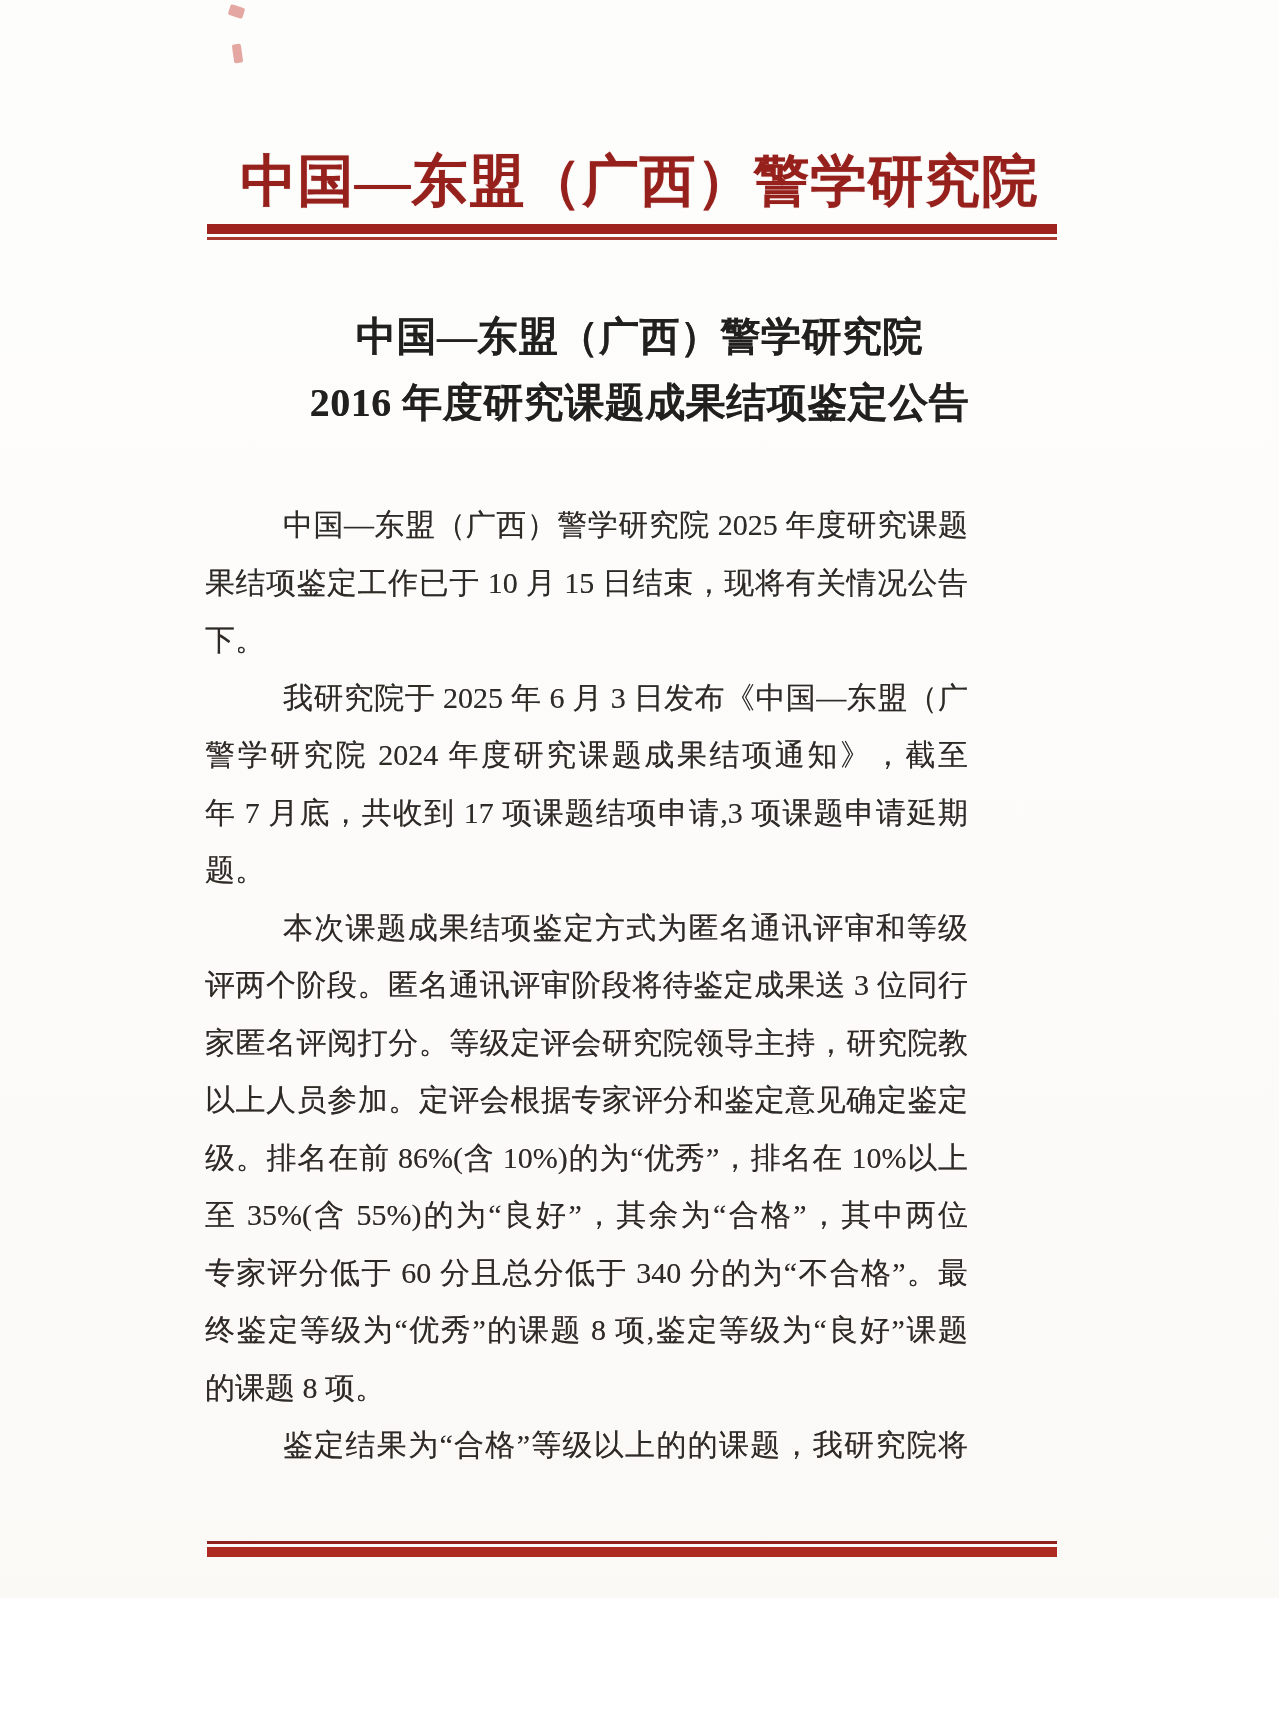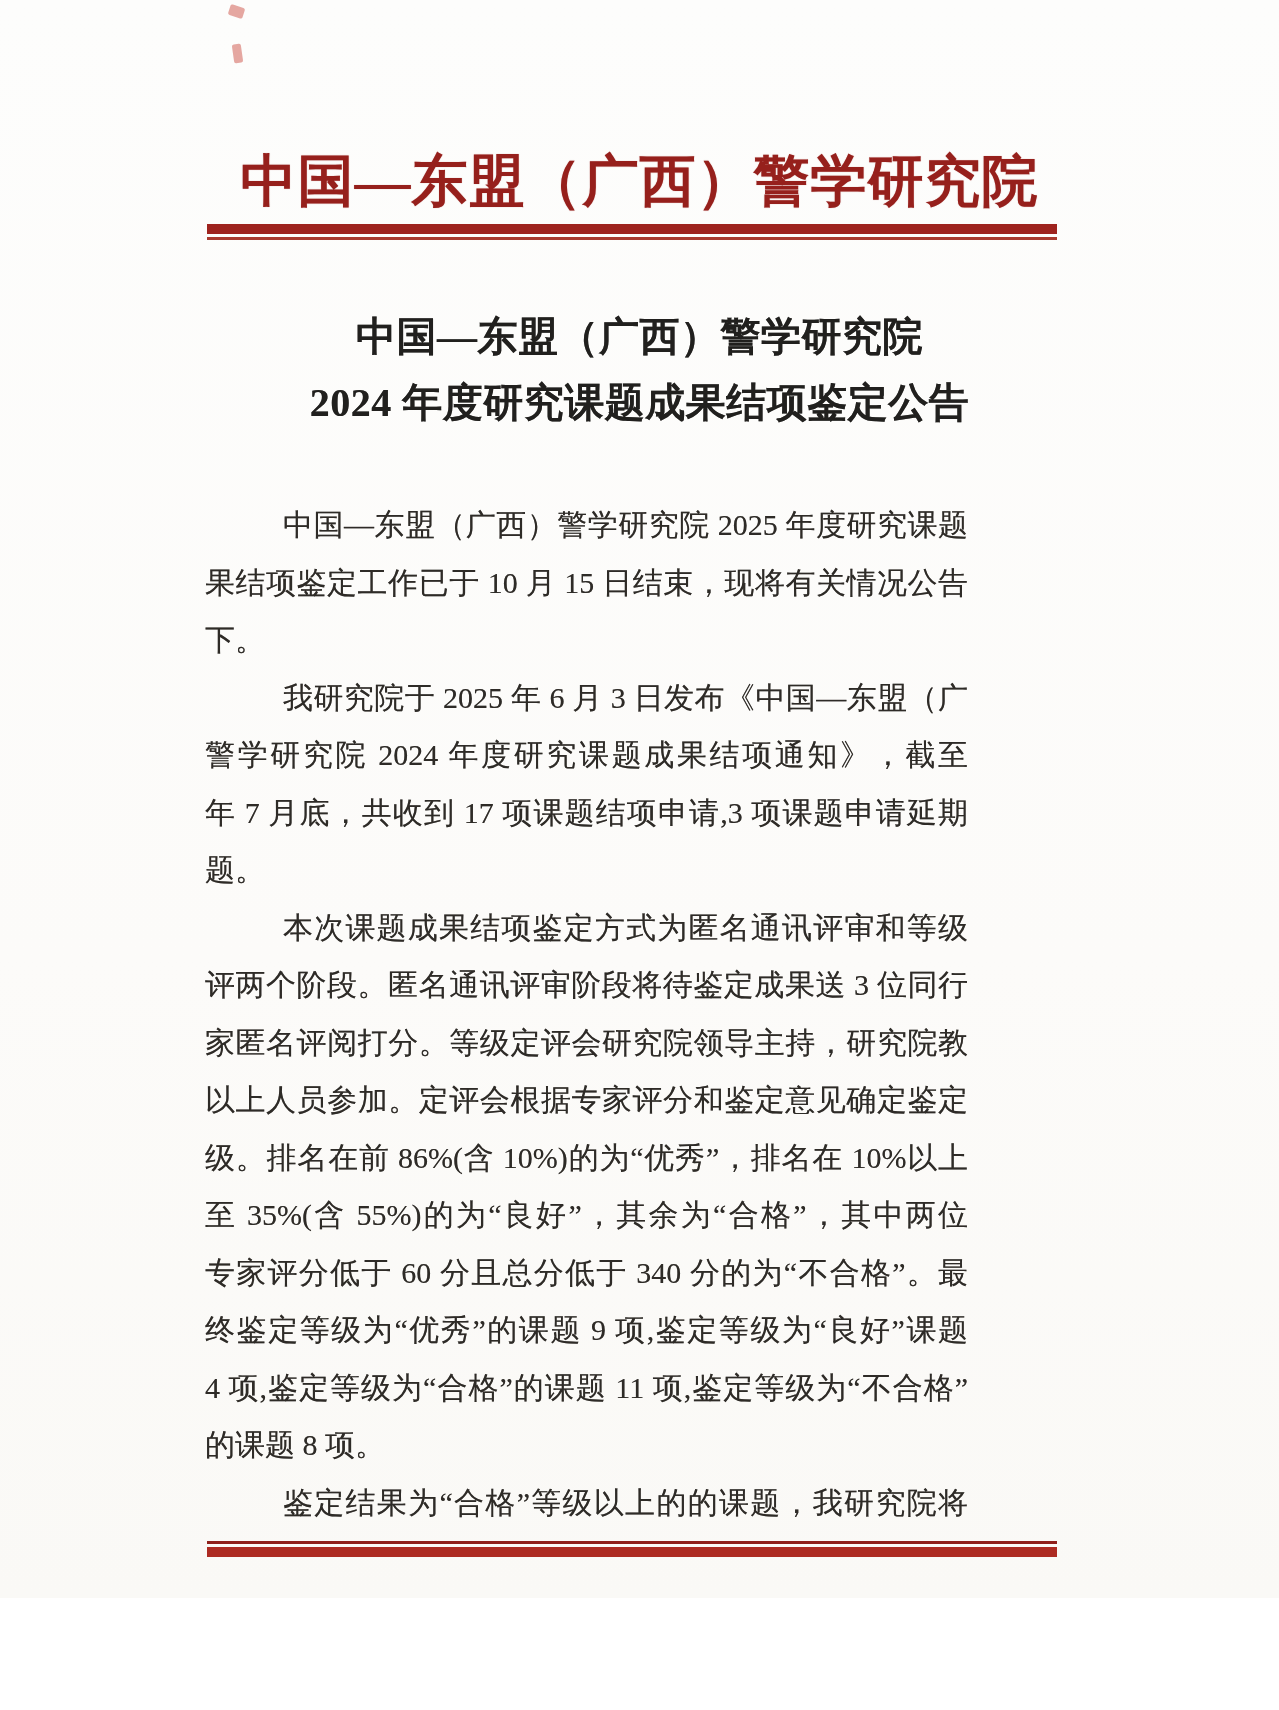--- a/index.html
+++ b/index.html
@@ -81,40 +81,39 @@
   <div class="letterhead">中国—东盟（广西）警学研究院</div>
 
   <div class="rule-top">
     <div class="thick"></div>
     <div class="gap"></div>
     <div class="thin"></div>
   </div>
 
   <div class="doc-title">
     <div class="t-line">中国—东盟（广西）警学研究院</div>
-    <div class="t-line">2024 年度研究课题成果结项鉴定公告</div>
+    <div class="t-line">2016 年度研究课题成果结项鉴定公告</div>
   </div>
 
   <div class="body-text">
       <div class="line indent">中国—东盟（广西）警学研究院 2025 年度研究课题成</div>
       <div class="line">果结项鉴定工作已于 10 月 15 日结束，现将有关情况公告如</div>
       <div class="line last">下。</div>
       <div class="line indent">我研究院于 2025 年 6 月 3 日发布《中国—东盟（广西）</div>
       <div class="line">警学研究院 2024 年度研究课题成果结项通知》，截至 2025</div>
       <div class="line">年 7 月底，共收到 17 项课题结项申请,3 项课题申请延期结</div>
       <div class="line last">题。</div>
       <div class="line indent">本次课题成果结项鉴定方式为匿名通讯评审和等级定</div>
       <div class="line">评两个阶段。匿名通讯评审阶段将待鉴定成果送 3 位同行专</div>
       <div class="line">家匿名评阅打分。等级定评会研究院领导主持，研究院教授</div>
       <div class="line">以上人员参加。定评会根据专家评分和鉴定意见确定鉴定等</div>
       <div class="line">级。排名在前 86%(含 10%)的为“优秀”，排名在 10%以上</div>
       <div class="line">至 35%(含 55%)的为“良好”，其余为“合格”，其中两位</div>
       <div class="line">专家评分低于 60 分且总分低于 340 分的为“不合格”。最</div>
-      <div class="line">终鉴定等级为“优秀”的课题 9 项,鉴定等级为“良好”课题</div>
-      <div class="line">4 项,鉴定等级为“合格”的课题 11 项,鉴定等级为“不合格”</div>
+      <div class="line">终鉴定等级为“优秀”的课题 8 项,鉴定等级为“良好”课题</div>
       <div class="line last">的课题 8 项。</div>
       <div class="line indent">鉴定结果为“合格”等级以上的的课题，我研究院将于</div>
     </div>
 
   <div class="rule-bottom">
     <div class="thin"></div>
     <div class="gap"></div>
     <div class="thick"></div>
   </div>
 

